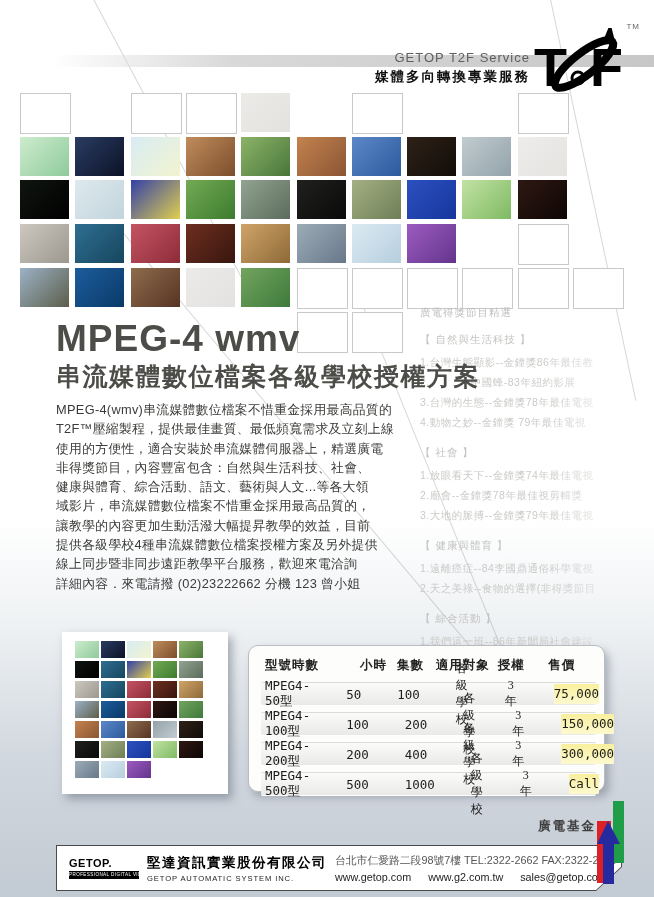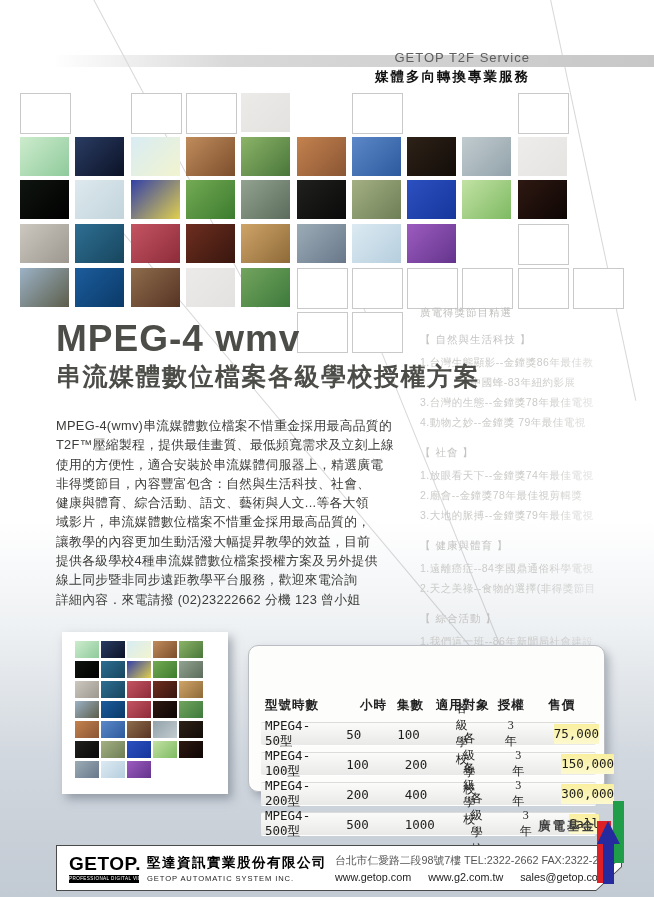--- a/index.html
+++ b/index.html
@@ -41,29 +41,29 @@
     mask-image:linear-gradient(to right,#000 52%,rgba(0,0,0,0) 97%);}
   .p-title{color:#bfbfbd;font-size:10.5px;letter-spacing:1px;margin-bottom:8px;}
   .p-head{color:#c4c4c2;font-size:10.5px;letter-spacing:1px;margin:13px 0 5px;}
   .p-item{color:#cbcbc9;font-size:10.5px;line-height:20px;letter-spacing:.5px;}
   .p-gap{height:1px;}
 
   
   .title-block{position:absolute;left:56px;top:320px;z-index:5;color:#4c4c48;}
   .title-en{font-size:37px;font-weight:bold;letter-spacing:1px;line-height:1.0;}
   .title-zh{font-size:25px;font-weight:bold;letter-spacing:1.5px;margin-top:3px;}
-  .body-text{position:absolute;left:56px;top:416px;width:340px;z-index:5;}
+  .body-text{position:absolute;left:56px;top:400px;width:340px;z-index:5;}
   .body-text div{font-size:12.8px;color:#3b3b39;line-height:19.3px;letter-spacing:.3px;white-space:nowrap;}
 
   
   .price-card{position:absolute;left:248px;top:645px;width:357px;height:147px;z-index:4;
     background:#fdfdfc;border:1px solid #b9bdc1;border-radius:10px;
     box-shadow:4px 5px 8px rgba(95,105,120,.45);box-sizing:border-box;padding:9px 8px 8px 12px;}
   .trow{display:flex;align-items:center;height:22px;}
-  .trow.head{height:20px;margin-bottom:2px;margin-top:40px;}
+  .trow.head{height:20px;margin-bottom:2px;}
   .trow.databar{margin-top:7px;background:linear-gradient(180deg,#fbfbf9,#e9e9e7);
     border-top:1px solid #dcdcda;border-radius:2px;box-shadow:0 1px 0 #fff;gap:36px;}
   .c1{width:96px;text-align:left;padding-left:4px;}
   .c2{width:36px;text-align:center;}
   .c3{width:42px;text-align:center;}
   .c4{width:68px;text-align:center;}
   .c5{width:34px;text-align:center;font-family:Liberation Serif, serif;}
   .c6{width:72px;text-align:center;}
   .trow.head span{font-size:12.5px;font-weight:bold;color:#222;letter-spacing:1px;}
   .mono{font-family:"DejaVu Sans Mono","Liberation Mono",monospace;font-size:12.5px;color:#1c1c1c;}
@@ -73,21 +73,21 @@
 
   
   .fund-label{position:absolute;left:538px;top:818px;font-size:12.5px;font-weight:bold;color:#3f3f3f;
     letter-spacing:2px;z-index:6;}
   .foot-outer{position:absolute;left:56px;top:845px;width:566px;height:46px;z-index:5;background:#4a4a4a;
     clip-path:polygon(0 0,100% 0,100% 48%,calc(100% - 26px) 100%,0 100%);}
   .foot-inner{position:absolute;left:1px;top:1px;width:564px;height:44px;background:#fff;
     clip-path:polygon(0 0,100% 0,100% 47%,calc(100% - 25px) 100%,0 100%);
     display:flex;align-items:center;}
   .getop-logo{margin-left:12px;width:70px;}
-  .getop-word{font-size:19px;font-weight:900;color:#000;letter-spacing:.5px;line-height:1;}
+  .getop-word{font-size:11px;font-weight:900;color:#000;letter-spacing:.5px;line-height:1;}
   .getop-bar{margin-top:2px;background:#000;color:#fff;font-size:4.6px;text-align:center;
     padding:1.5px 0;letter-spacing:.4px;white-space:nowrap;}
   .company{margin-left:8px;width:178px;}
   .company-zh{font-size:13.5px;font-weight:bold;color:#000;letter-spacing:1.5px;white-space:nowrap;}
   .company-en{font-size:7.6px;color:#222;letter-spacing:.9px;margin-top:2px;white-space:nowrap;}
   .contact{margin-left:10px;}
   .addr{font-size:10.8px;color:#555;white-space:nowrap;}
   .urls{font-size:10.8px;color:#222;margin-top:3px;white-space:nowrap;}
   .urls span{margin-right:14px;}
   .brand-mark{position:absolute;left:594px;top:799px;width:34px;height:90px;z-index:7;}
@@ -99,20 +99,32 @@
 
   <div class="diag d1"></div>
   <div class="diag d2"></div>
   <div class="diag d3"></div>
   <div class="diag d4"></div>
 
   <div class="band"></div>
   <div class="svc">
     <div class="svc-en">GETOP T2F Service</div>
     <div class="svc-zh">媒體多向轉換專業服務</div>
+  </div>
+  <div class="t2f">
+    <span class="tm">TM</span>
+    <svg width="104" height="72" viewBox="0 0 104 72">
+      <text x="0" y="58" font-family="Liberation Sans, sans-serif" font-size="54" font-weight="900" fill="#000">T</text>
+      <text x="56" y="58" font-family="Liberation Sans, sans-serif" font-size="54" font-weight="900" fill="#000">F</text>
+      <g transform="rotate(-38 50 36)">
+        <ellipse cx="50" cy="36" rx="36" ry="11" fill="none" stroke="#000" stroke-width="8"></ellipse>
+        <path d="M82 28 L96 20 L88 38 Z" fill="#000"></path>
+      </g>
+      <circle cx="44" cy="50" r="6" fill="none" stroke="#000" stroke-width="3"></circle>
+    </svg>
   </div>
 
   <div class="thumb-grid">
       <div class="cell e" style="left: 0px; top: 0px;"></div>
       <div class="cell e" style="left: 111px; top: 0px;"></div>
       <div class="cell e" style="left: 166px; top: 0px;"></div>
       <div class="cell f" style="left: 221px; top: 0px; background: linear-gradient(135deg, rgb(214, 210, 205), rgb(194, 190, 184));"></div>
       <div class="cell e" style="left: 332px; top: 0px;"></div>
       <div class="cell e" style="left: 498px; top: 0px;"></div>
       <div class="cell p" style="left: 0px; top: 44px; background: linear-gradient(135deg, rgb(205, 236, 205), rgb(143, 202, 155));"></div>

